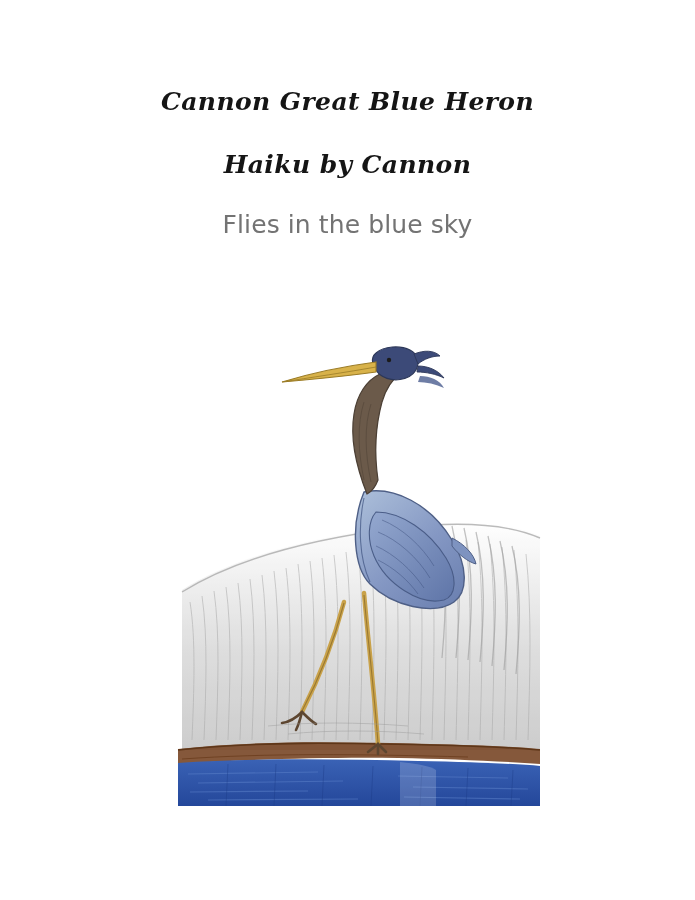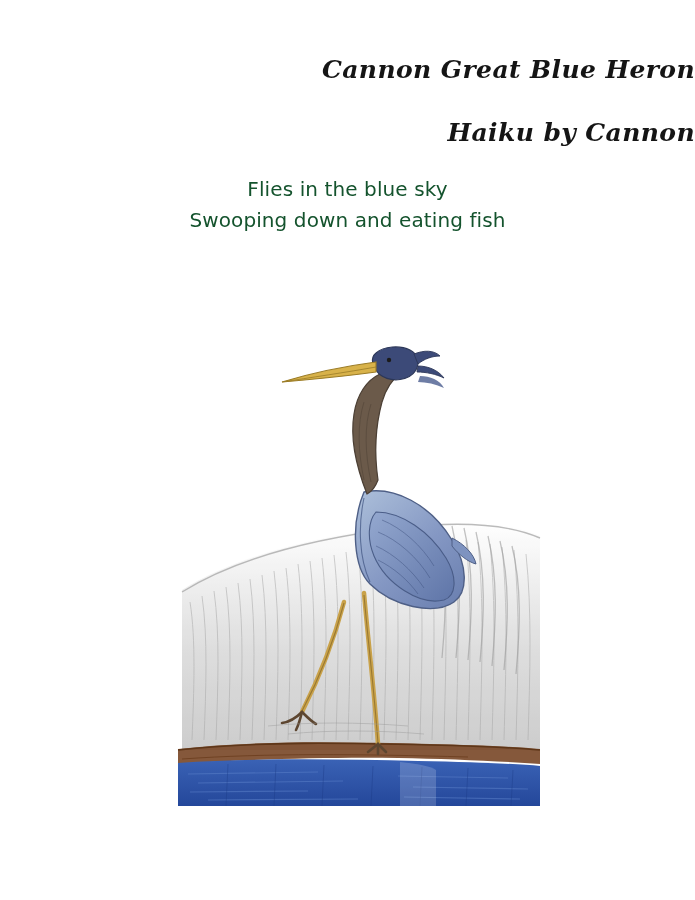--- a/index.html
+++ b/index.html
@@ -14,22 +14,22 @@
     overflow: hidden;
   }
   .page {
     position: relative;
     width: 695px;
     height: 900px;
     background: #ffffff;
     box-sizing: border-box;
   }
   .header-block {
-    padding-top: 56px;
-    text-align: right;
+    padding-top: 88px;
+    text-align: center;
   }
   .title-main {
     font-family: "DejaVu Serif", serif;
     font-style: italic;
     font-weight: bold;
     font-size: 25px;
     letter-spacing: 0.4px;
     color: #151515;
     line-height: 1.15;
   }
@@ -42,22 +42,22 @@
     color: #151515;
     margin-top: 34px;
     line-height: 1.15;
   }
   .poem {
     margin-top: 26px;
     text-align: center;
   }
   .poem-line {
     font-family: "DejaVu Sans", sans-serif;
-    font-size: 20px;
-    color: #14532d;
+    font-size: 25px;
+    color: #737373;
     line-height: 1.55;
     letter-spacing: 0.1px;
   }
 
   
   .art-wrap {
     position: absolute;
     left: 168px;
     top: 340px;
     width: 380px;
@@ -70,21 +70,20 @@
 
 <div class="page">
 
   <div class="header-block">
     <div class="title-main">Cannon Great Blue Heron</div>
     <div class="title-sub">Haiku by Cannon</div>
   </div>
 
   <div class="poem">
     <div class="poem-line">Flies in the blue sky</div>
-    <div class="poem-line">Swooping down and eating fish</div>
   </div>
 
   <div class="art-wrap">
     <svg class="art-svg" width="380" height="470" viewBox="0 0 380 470" xmlns="http://www.w3.org/2000/svg">
       <defs>
         <linearGradient id="bgShade" x1="0" y1="0" x2="0" y2="1">
           <stop offset="0%" stop-color="#ffffff"></stop>
           <stop offset="55%" stop-color="#d9d9d9"></stop>
           <stop offset="100%" stop-color="#c4c4c4"></stop>
         </linearGradient>

